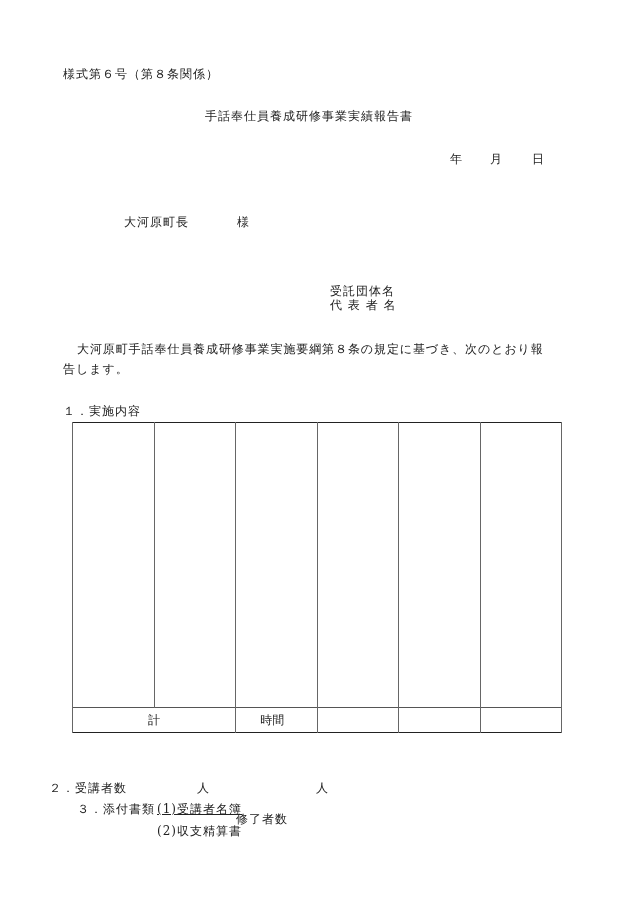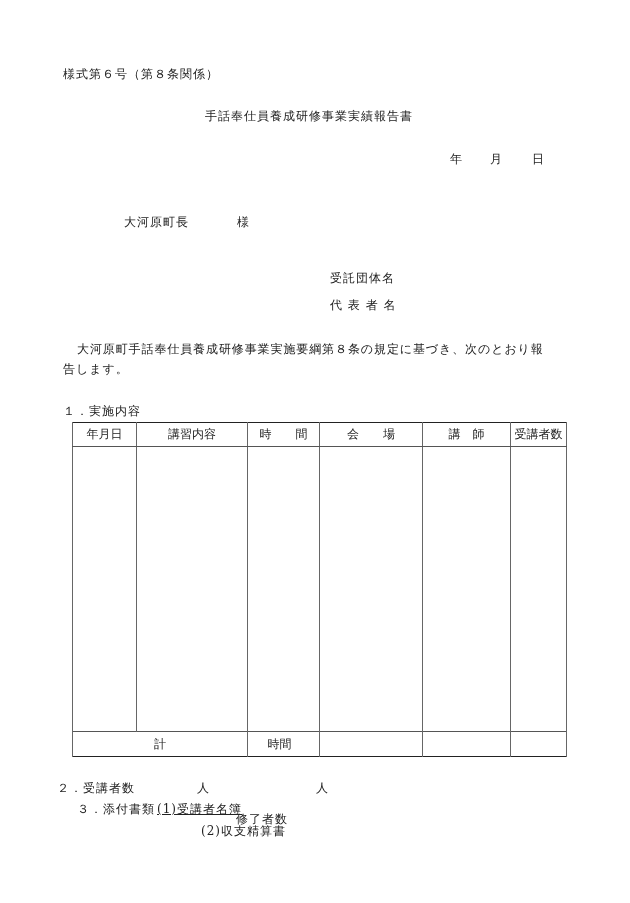--- a/index.html
+++ b/index.html
@@ -36,63 +36,55 @@
   <span class="abs" style="left:490px; top:153px;">月</span>
   <span class="abs" style="left:532px; top:153px;">日</span>
 </div>
 
 <div>
   <span class="abs spaced" style="left:77px; top:216px;margin-left:47px;">大河原町長</span>
   <span class="abs" style="left:237px; top:216px;">様</span>
 </div>
 
 <div>
-  <div class="abs spaced" style="left:330px; top:272px;">受託団体名</div>
+  <div class="abs spaced" style="left:330px; top:285px;">受託団体名</div>
   <div class="abs" style="left:330px; top:299px; letter-spacing:1px;">代 表 者 名</div>
 </div>
 
 <div>
   <div class="abs" style="left:77px; top:343px; letter-spacing:0.9px;">大河原町手話奉仕員養成研修事業実施要綱第８条の規定に基づき、次のとおり報</div>
   <div class="abs spaced" style="left:63px; top:363px;">告します。</div>
 </div>
 
 <div class="abs spaced" style="left:63px; top:405px;">１．実施内容</div>
 
 <table class="main">
   <tbody>
-      <tr class="head">
-    <th class="c1">年月日</th>
-    <th class="c2">講習内容</th>
-    <th class="c3">時　　間</th>
-    <th class="c4">会　　場</th>
-    <th class="c5">講　師</th>
-    <th class="c6">受講者数</th>
-  </tr>
   <tr class="body">
     <td></td>
     <td></td>
     <td></td>
     <td></td>
     <td></td>
     <td></td>
   </tr>
   <tr class="total">
     <td colspan="2">計</td>
     <td class="right">時間</td>
     <td></td>
     <td></td>
     <td></td>
   </tr>
 </tbody>
   </table>
 
 <div>
-  <span class="abs spaced" style="left:57px; top:782px;text-align:center;">２．受講者数</span>
+  <span class="abs spaced" style="left:49px; top:782px;text-align:center;">２．受講者数</span>
   <span class="abs" style="left:197px; top:782px;">人</span>
   <span class="abs spaced" style="left:236px; top:782px;margin-top:31px;">修了者数</span>
   <span class="abs" style="left:316px; top:782px;">人</span>
 </div>
 
 <div>
   <span class="abs spaced" style="left:46px; top:803px;margin-left:31px;">３．添付書類</span>
   <span class="abs spaced" style="left:157px; top:803px;text-decoration:underline;">(1)受講者名簿</span>
-  <span class="abs spaced" style="left:157px; top:825px;margin-left:44px;">(2)収支精算書</span>
+  <span class="abs spaced" style="left:157px; top:825px;">(2)収支精算書</span>
 </div>
 
 </body></html>

